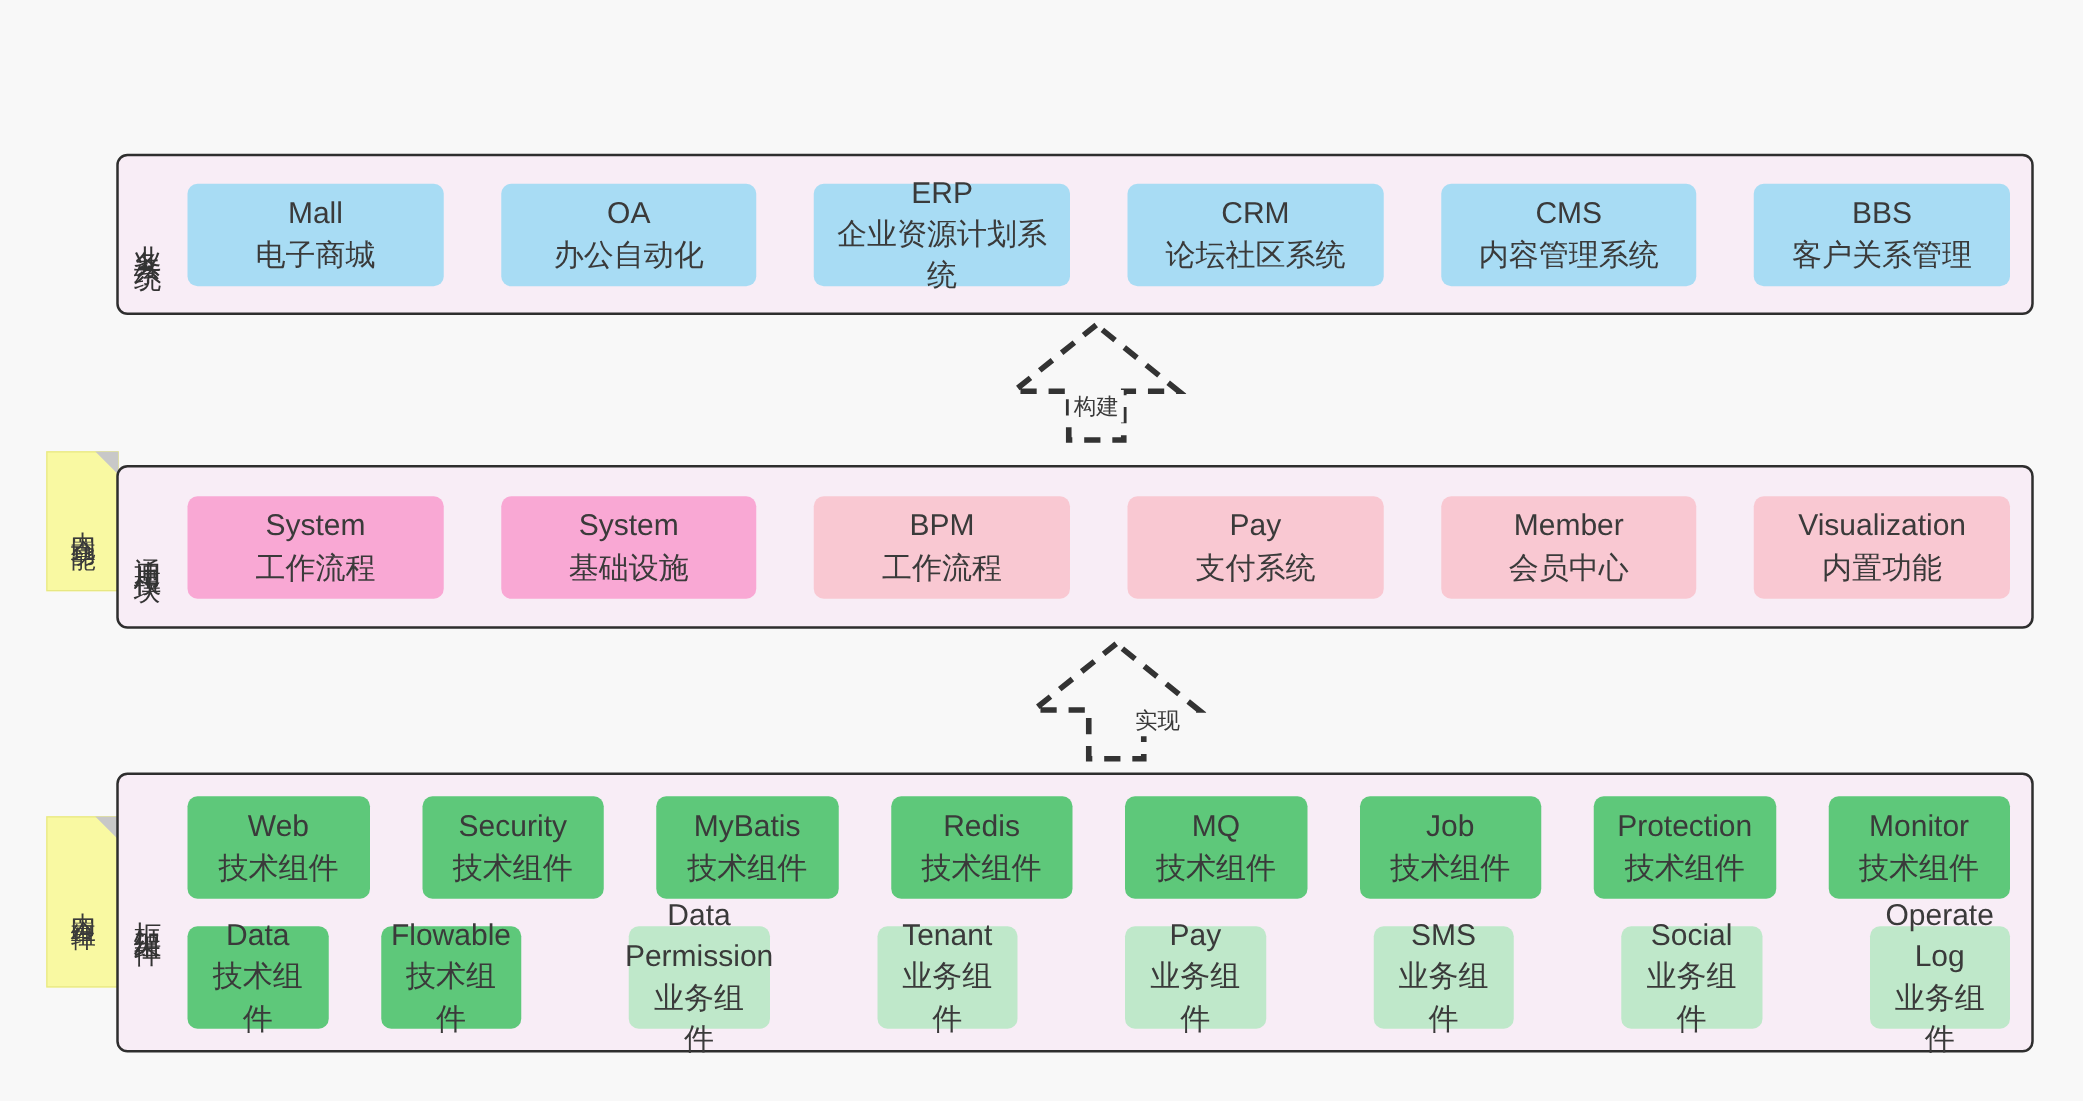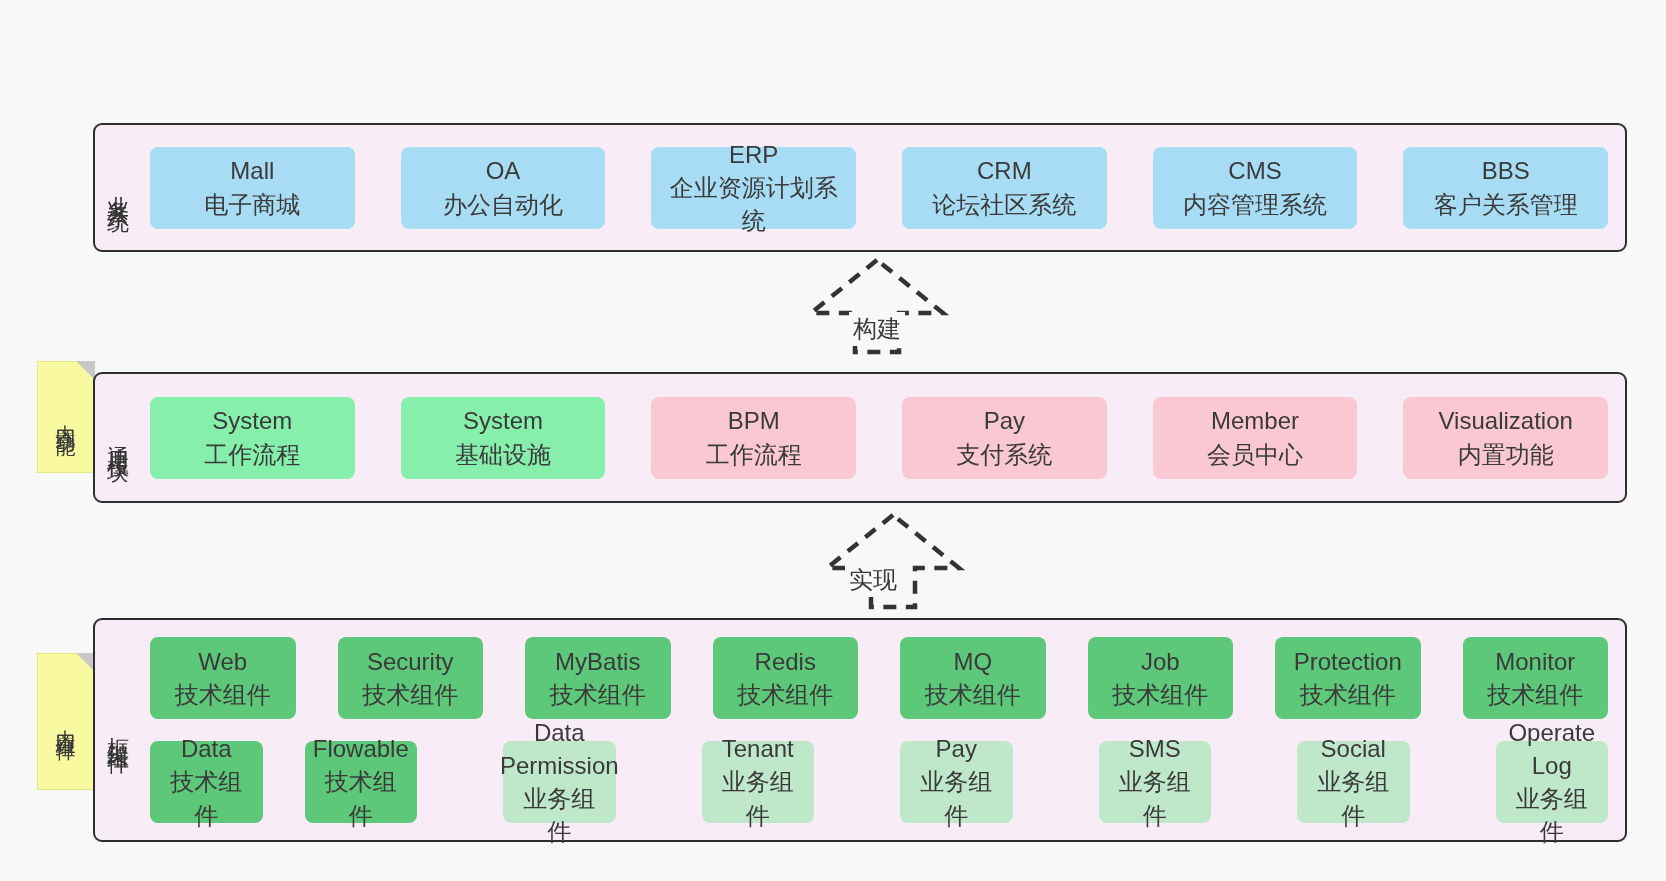--- a/index.html
+++ b/index.html
@@ -33,21 +33,21 @@
   }
   .row{display:flex;gap:42px;border-radius:26px;}
   
   .box{
     flex:1;height:82px;border-radius:8px;
     display:flex;flex-direction:column;justify-content:center;align-items:center;
     text-align:center;font-size:24px;line-height:1.38;color:#3a3a3a;
     padding:2px 10px;box-sizing:border-box;min-width:0;
   }
   .blue{background:#a8dcf4;}
-  .red{background:#86efac;}
+  .red{background:#f9a8d4;}
   .pink{background:#f9c8d2;}
   .green{background:#5ec87a;}
   .lgreen{background:#bfe8ca;margin-left:44px;}
   
   .tab{
     position:absolute;left:37px;width:58px;z-index:1;box-sizing:border-box;
     background:#f9f9a2;border:1px solid #e7e782;
     display:flex;align-items:center;justify-content:center;
   }
   .tab-2{top:361px;height:112px;}
@@ -58,21 +58,21 @@
   }
   .fold{
     position:absolute;top:-1px;right:-1px;width:19px;height:19px;
     background:#c8c8c8;
     clip-path:polygon(0 0,100% 0,100% 100%);
   }
   
   .arrow-svg{position:absolute;z-index:0;}
   .arrow-label{
     position:absolute;z-index:3;transform:translateX(-50%);
-    background:#f8f8f8;padding:1px 4px;font-size:24px;color:#3a3a3a;
+    background:#f8f8f8;padding:1px 4px;font-size:18px;color:#3a3a3a;
     white-space:nowrap;
   }
 </style>
 </head>
 <body>
 
 <div class="tab tab-2">
   <span class="fold"></span>
   <div class="tab-text">内置功能</div>
 </div>
@@ -142,21 +142,21 @@
     <div class="box pink">
       <div>Visualization</div>
       <div>内置功能</div>
     </div>
   </div>
 </div>
 
 <svg class="arrow-svg" style="left:821px;top:511px;" width="144" height="100" viewBox="0 0 144 100">
   <path d="M72 4 L6 57 H50 V96 H94 V57 H138 Z" fill="none" stroke="#333333" stroke-width="4.5" stroke-dasharray="13 9.5" stroke-linejoin="miter"></path>
 </svg>
-<div class="arrow-label" style="left:873px;top:563px;">实现</div>
+<div class="arrow-label" style="left:926px;top:563px;">实现</div>
 
 <div class="band band-3">
   <div class="vlabel">框架组件</div>
   <div class="content-col">
     <div class="row">
       <div class="box green">
         <div>Web</div>
         <div>技术组件</div>
       </div>
       <div class="box green">

